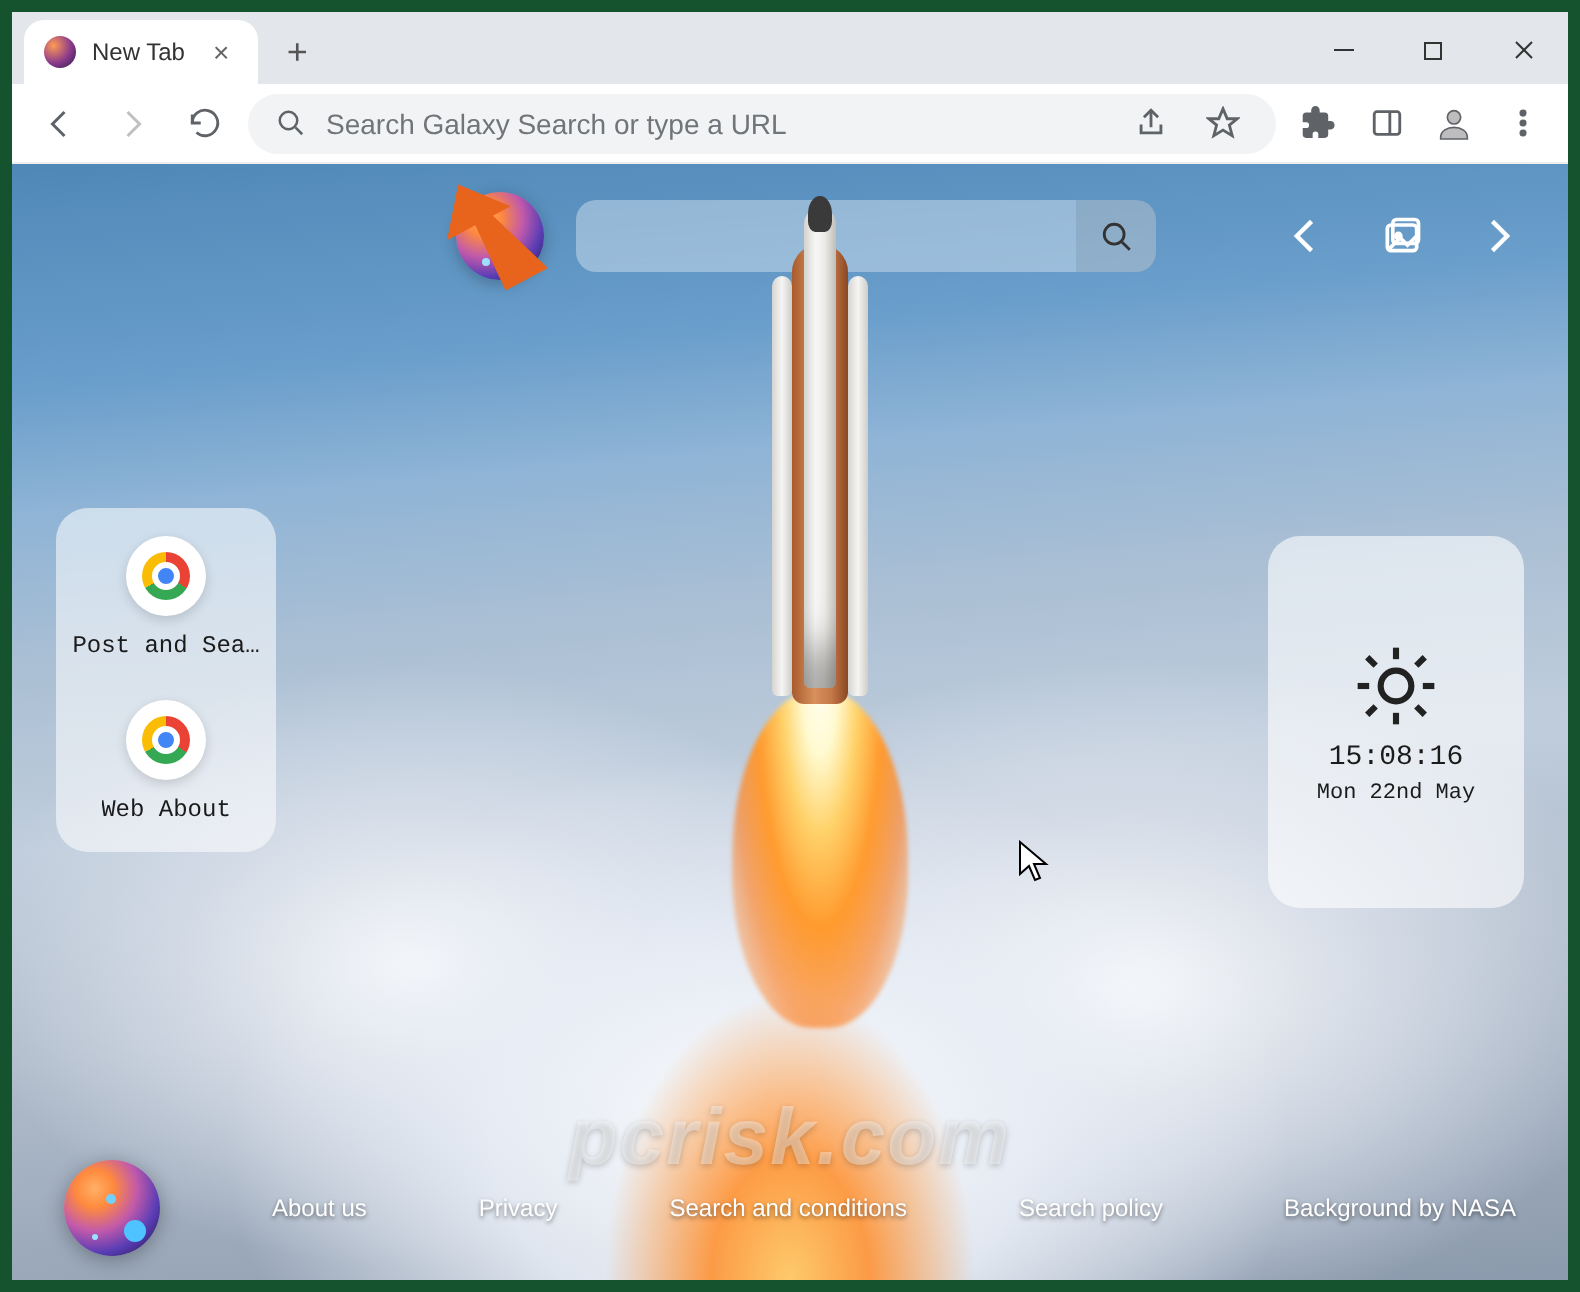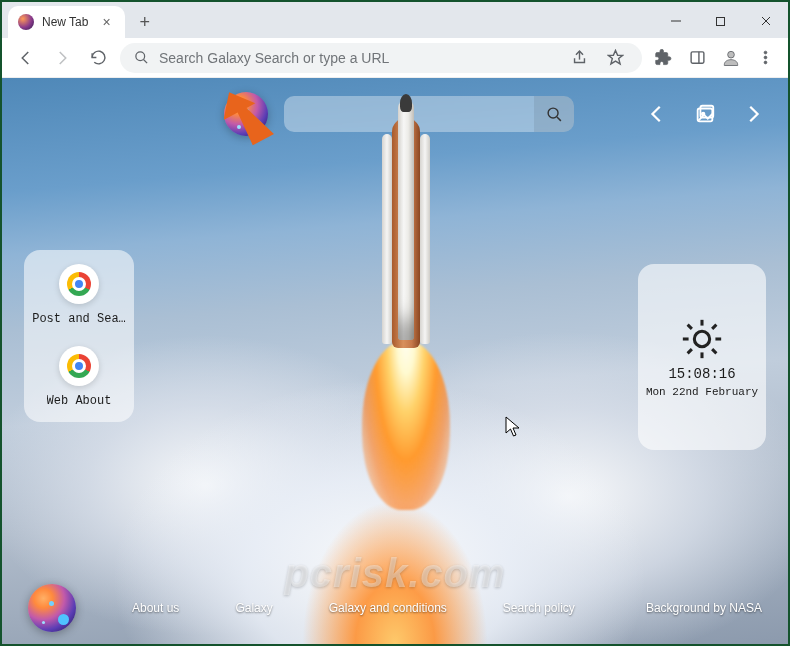--- a/index.html
+++ b/index.html
@@ -1,19 +1,19 @@
 <!DOCTYPE html>
 <html><head>
 <meta charset="utf-8">
 <style>
 * { margin: 0; padding: 0; box-sizing: border-box; font-family: "Segoe UI", Arial, sans-serif; }
 html, body { width: 790px; height: 646px; overflow: hidden; }
 
 
-.browser { width: 100%; height: 100%; background: #fff; display: flex; flex-direction: column; border: 2px solid #14532d; }
+.browser { width: 100%; height: 100%; background: #fff; display: flex; flex-direction: column; border: 6px solid #14532d; }
 .titlebar { height: 36px; background: #e3e7ec; display: flex; align-items: flex-end; padding-left: 6px; }
 .tab { display: flex; align-items: center; gap: 8px; height: 32px; background: #fff; border-radius: 10px 10px 0 0; padding: 0 14px 0 10px; font-size: 12px; color: #333; }
 .tab-favicon { width: 16px; height: 16px; border-radius: 50%; background: radial-gradient(circle at 30% 30%, #ff9a56, #8b3a8b 55%, #2b1a4a); }
 .tab-close { font-size: 14px; color: #666; cursor: pointer; margin-left: 6px; }
 .newtab-plus { width: 28px; height: 28px; display: flex; align-items: center; justify-content: center; font-size: 18px; color: #555; margin-left: 6px; margin-bottom: 2px; }
 .win-controls { margin-left: auto; display: flex; }
 .win-btn { width: 45px; height: 34px; display: flex; align-items: center; justify-content: center; color: #333; }
 .win-btn svg { stroke: #333; }
 
 .toolbar { height: 40px; background: #fff; display: flex; align-items: center; padding: 12px 10px; gap: 8px; border-bottom: 1px solid #eee; }
@@ -252,29 +252,29 @@
             <line x1="2" y1="12" x2="5" y2="12"></line>
               <line x1="19" y1="12" x2="22" y2="12"></line>
             <line x1="4.5" y1="4.5" x2="6.7" y2="6.7"></line>
               <line x1="17.3" y1="17.3" x2="19.5" y2="19.5"></line>
             <line x1="4.5" y1="19.5" x2="6.7" y2="17.3"></line>
               <line x1="17.3" y1="6.7" x2="19.5" y2="4.5"></line>
           </svg>
         </div>
         <div>
           <div class="time-block">15:08:16</div>
-          <div class="date-block">Mon 22nd February</div>
+          <div class="date-block">Mon 22nd May</div>
         </div>
       </div>
 
       <div class="footer">
         <div class="footer-logo"></div>
         <a>About us</a>
-        <a>Galaxy</a>
-        <a>Galaxy and conditions</a>
+        <a>Privacy</a>
+        <a>Search and conditions</a>
         <a>Search policy</a>
         <span class="footer-right">Background by NASA</span>
       </div>
 
       <div class="watermark">pcrisk.com</div>
 
       <svg class="cursor" width="18" height="22" viewBox="0 0 18 22">
           <path d="M1 1 L1 17 L5.5 13 L8.5 20 L11 19 L8 12 L14 12 Z" fill="#fff" stroke="#000" stroke-width="1"></path>
         </svg>
     </div>

